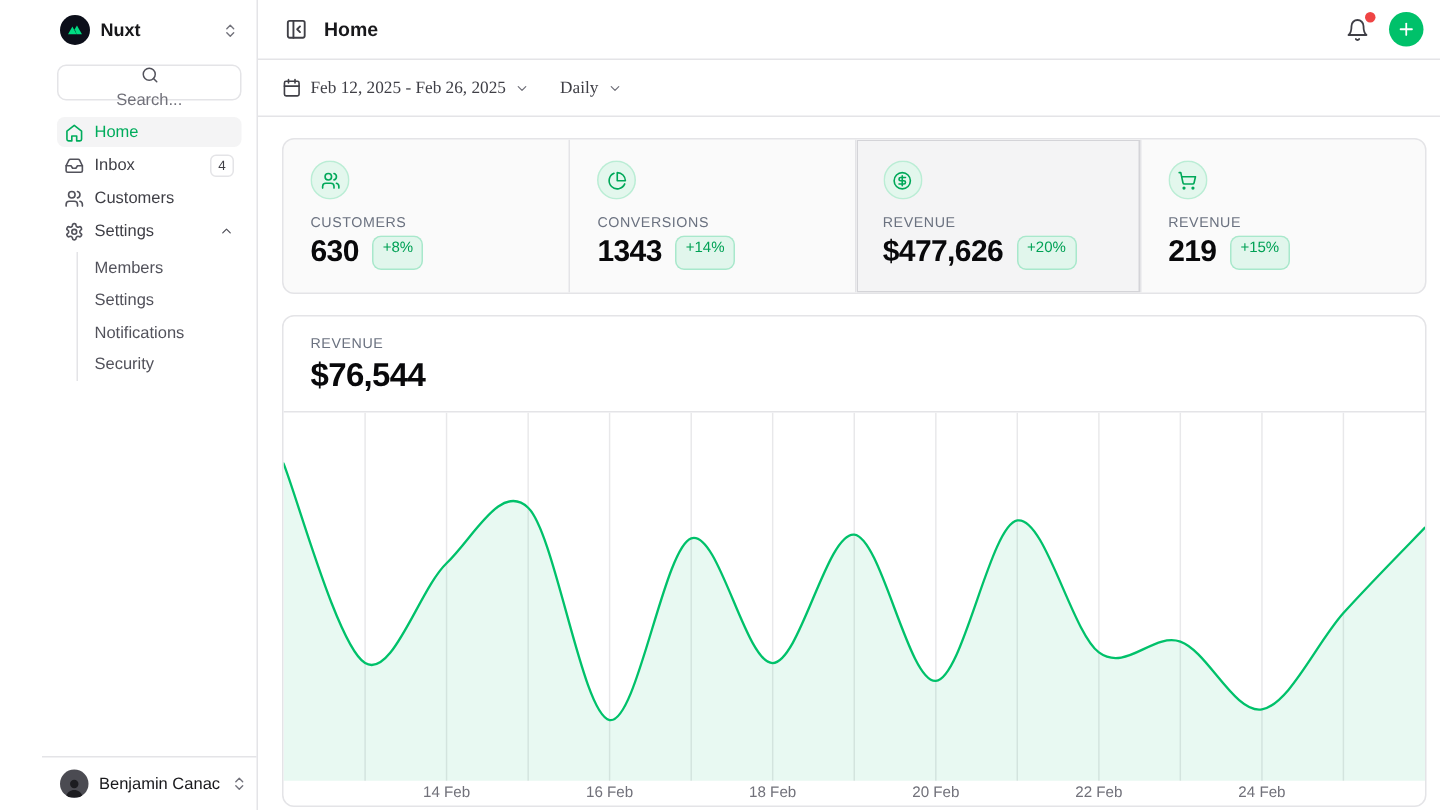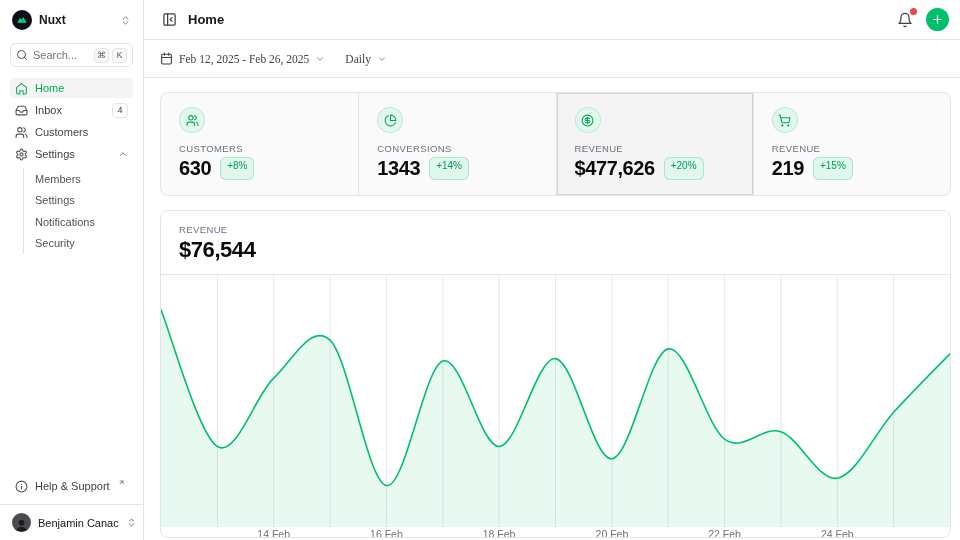--- a/index.html
+++ b/index.html
@@ -2,32 +2,32 @@
 <html><head>
 <meta charset="utf-8">
 <style>
   * { margin:0; padding:0; box-sizing:border-box; }
   html,body { width:960px; height:540px; overflow:hidden; }
   body {
     font-family:"Liberation Sans","DejaVu Sans",sans-serif;
     background:#fff; color:#18181b; font-size:11px;
     -webkit-font-smoothing:antialiased;
   }
-  .app { display:flex; width:960px; height:540px; }
+  .app { display:flex; width:960px; height:540px;padding-left:28px; }
 
   
   .sidebar { width:144px; min-width:144px; border-right:1px solid #e4e4e7;
     display:flex; flex-direction:column; background:#fff; }
   .ws-row { display:flex; align-items:center; gap:7px; padding:10px 12px 6px; cursor:pointer; }
   .ws-logo { width:20px; height:20px; border-radius:50%; background:#0c0f1a;
     display:flex; align-items:center; justify-content:center; flex:none; }
   .ws-name { font-size:12px; font-weight:600; color:#18181b; }
   .ws-chev { margin-left:auto; display:flex; color:#71717a; }
   .searchbox { margin:7px 10px 11px; height:24px; border:1px solid #e4e4e7; border-radius:6px;
-    background:#fff; display:flex; align-items:center; gap:5px; padding:0 5px; cursor:text; }
+    background:#fff; display:flex; align-items:center; gap:5px; padding:0 5px; cursor:text;flex-direction:column; }
   .searchbox .ph { color:#71717a; font-size:11px; }
   .kbds { margin-left:auto; display:flex; gap:3px; }
   kbd { min-width:15px; height:15px; border:1px solid #e4e4e7; border-radius:4px; background:#fafafa;
     font-family:inherit; font-size:8.5px; color:#52525b; display:flex; align-items:center;
     justify-content:center; padding:0 2px; }
   nav { padding:0 10px; display:flex; flex-direction:column; gap:2px; }
   .nav-item { height:20px; display:flex; align-items:center; gap:7px; padding:0 5px;
     border-radius:5px; color:#3f3f46; font-weight:500; cursor:pointer; }
   .nav-item svg { stroke:#52525b; flex:none; }
   .nav-item.active { background:#f4f4f5; color:#00ac5c; }
@@ -188,36 +188,20 @@
         <div class="sub-item">Members</div>
         <div class="sub-item">Settings</div>
         <div class="sub-item">Notifications</div>
         <div class="sub-item">Security</div>
       </div>
     </nav>
 
     <div class="side-spacer"></div>
 
     <div class="side-foot">
-      <div class="nav-item">
-        <span style="display:flex;">
-          <svg width="13" height="13" viewBox="0 0 24 24" fill="none" stroke="currentColor" stroke-width="2" stroke-linecap="round" stroke-linejoin="round">
-              <circle cx="12" cy="12" r="10"></circle>
-              <path d="M12 16v-4"></path>
-              <path d="M12 8h.01"></path>
-            </svg>
-        </span>
-        <span>Help &amp; Support</span>
-        <span class="ext-arrow">
-          <svg width="7" height="7" viewBox="0 0 24 24" fill="none" stroke="currentColor" stroke-width="2.5" stroke-linecap="round" stroke-linejoin="round">
-              <path d="M7 7h10v10"></path>
-              <path d="M7 17 17 7"></path>
-            </svg>
-        </span>
-      </div>
     </div>
 
     <div class="user-row">
       <span class="avatar">
         <svg width="15" height="15" viewBox="0 0 24 24" fill="#1c1c20">
             <circle cx="12" cy="9" r="4.5"></circle>
             <path d="M3 23c1-5 5-7.5 9-7.5s8 2.5 9 7.5z"></path>
           </svg>
       </span>
       <span class="user-name">Benjamin Canac</span>

